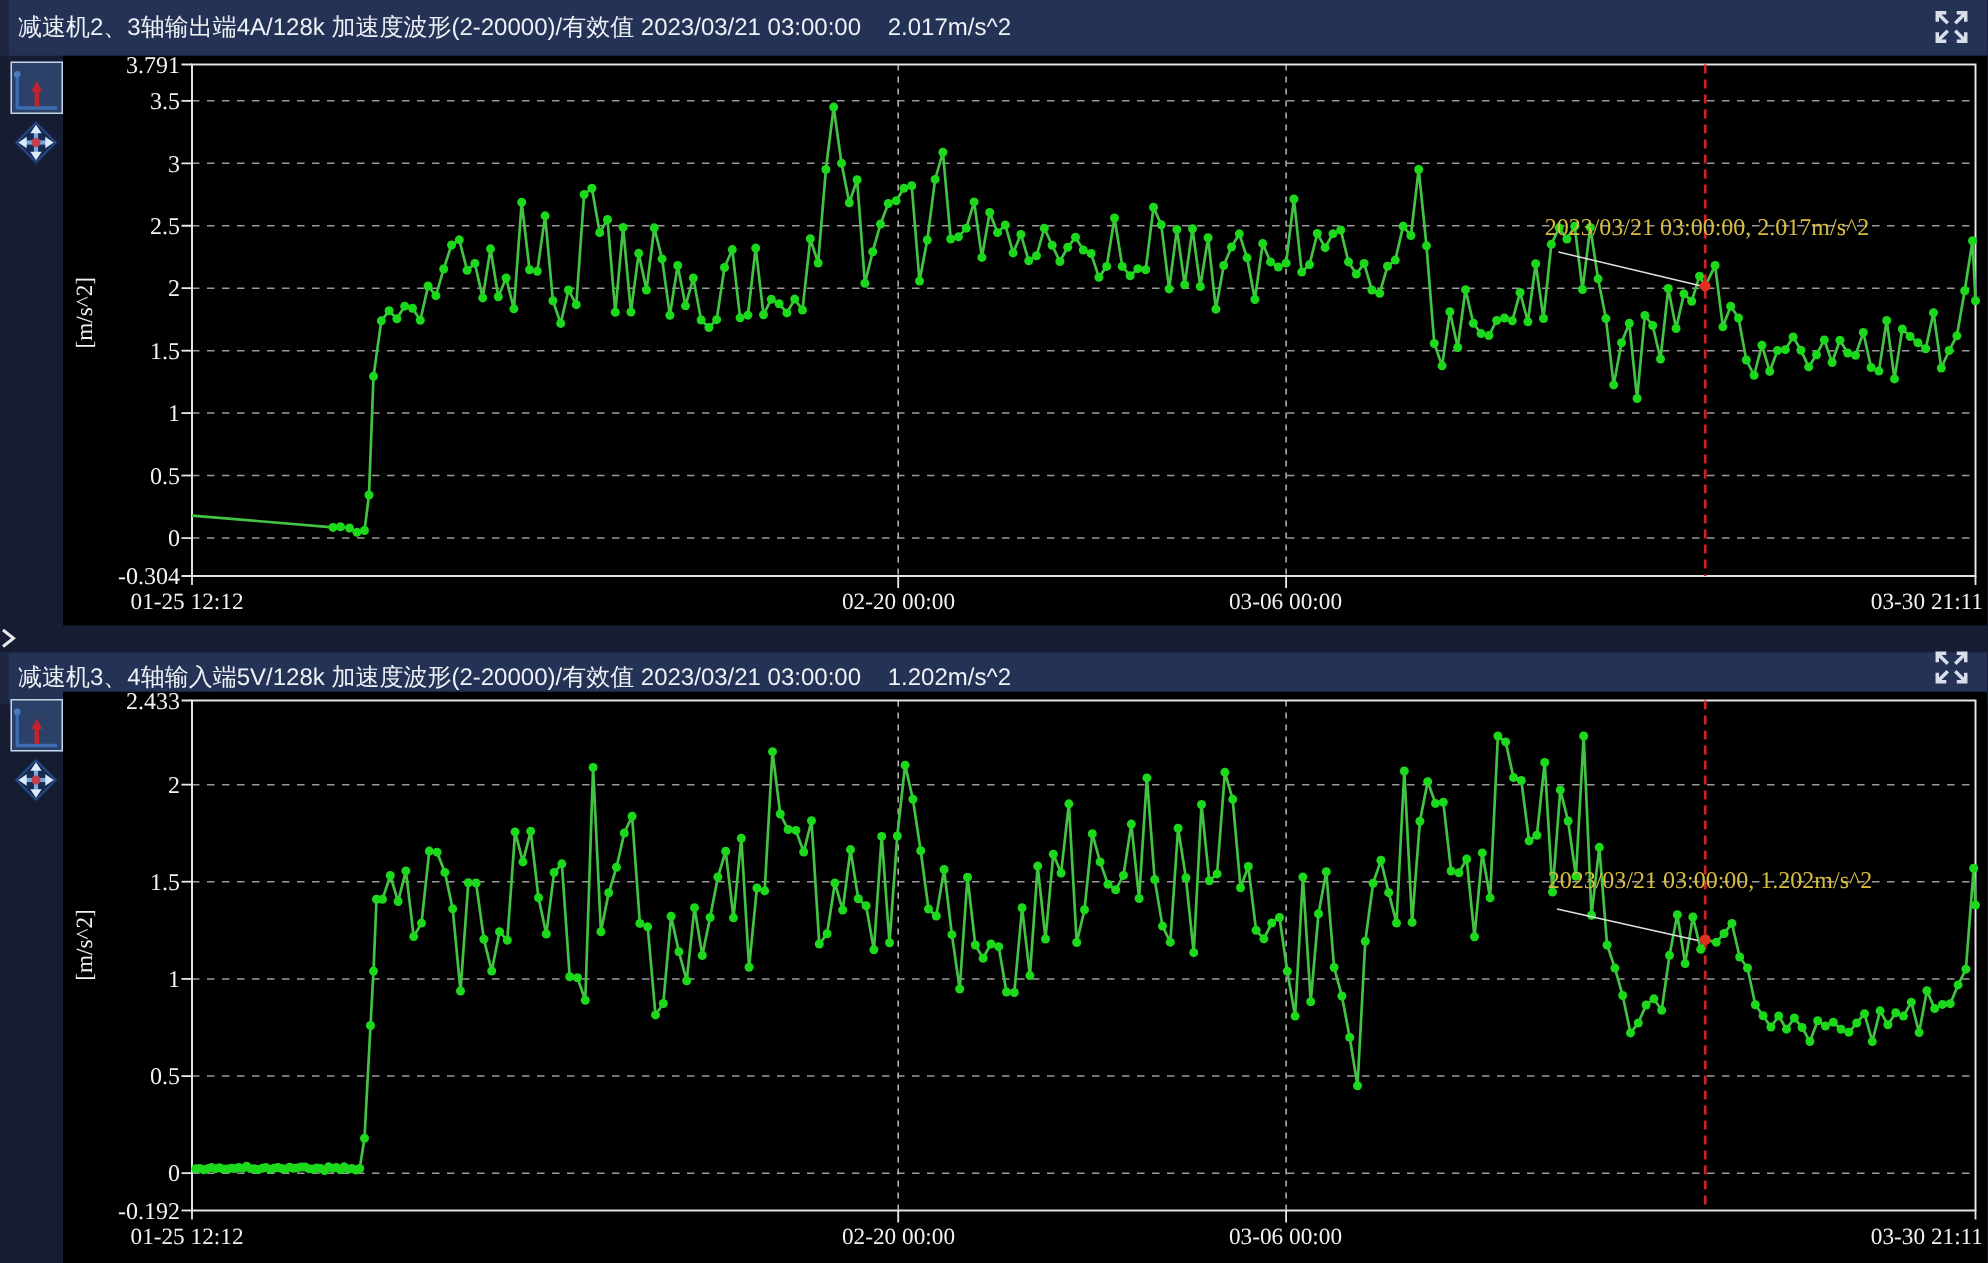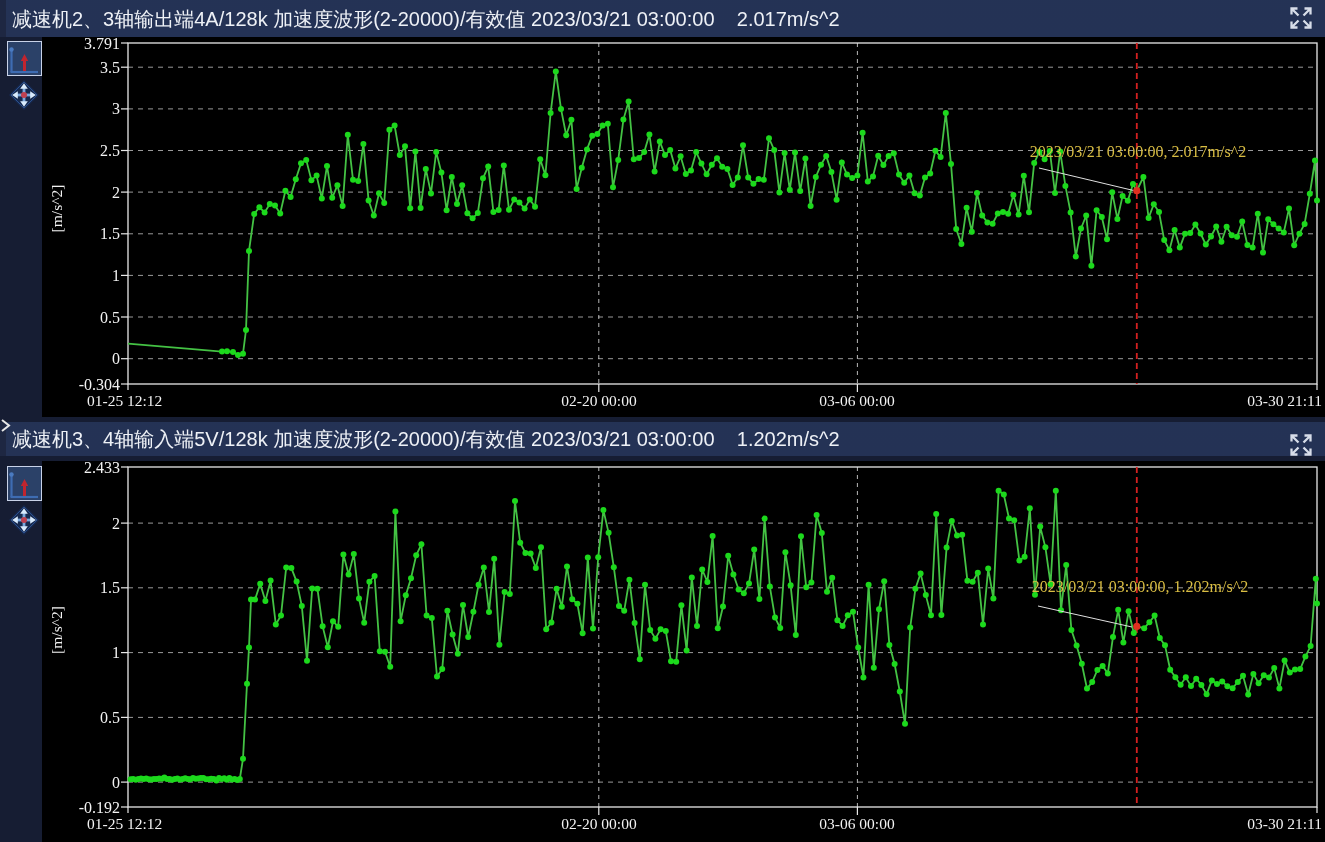--- a/index.html
+++ b/index.html
@@ -1,17 +1,17 @@
 <!DOCTYPE html>
 <html><head><meta charset="utf-8">
 <style>
 html,body{margin:0;padding:0;background:#161d33;width:1325px;height:842px;overflow:hidden}
 body{font-family:"Liberation Sans",sans-serif;position:relative}
 svg text{font-family:"Liberation Serif",serif}
-.hdr{position:absolute;left:0;width:1325px;background:linear-gradient(#24335545,#243255) #243255;color:#eef1f6;font-size:20px;white-space:nowrap}
+.hdr{position:absolute;left:0;width:1325px;background:linear-gradient(#24335545,#243255) #243255;color:#eef1f6;font-size:16px;white-space:nowrap}
 .hdr .t{position:absolute;left:12px;top:50%;transform:translateY(-50%)}
 .edge{position:absolute;left:0;width:6px;background:#1e2742}
 </style></head>
 <body>
 <div class="hdr" style="top:0;height:37px">
     <div class="edge" style="top:0;height:37px"></div>
     <div class="t">减速机2、3轴输出端4A/128k 加速度波形(2-20000)/有效值&nbsp;2023/03/21 03:00:00&nbsp;&nbsp;&nbsp;&nbsp;2.017m/s^2</div>
   </div>
 <svg width="1283" height="380" style="position:absolute;left:42px;top:37px">
 <rect x="0" y="0" width="1283" height="380" fill="#000"></rect>
@@ -267,21 +267,21 @@
     <circle cx="1252.2" cy="208.3" r="3" fill="#1cd91c"></circle>
     <circle cx="1257.4" cy="196.7" r="3" fill="#1cd91c"></circle>
     <circle cx="1262.6" cy="186.9" r="3" fill="#1cd91c"></circle>
     <circle cx="1267.8" cy="156.8" r="3" fill="#1cd91c"></circle>
     <circle cx="1273.0" cy="123.5" r="3" fill="#1cd91c"></circle>
     <circle cx="1275.0" cy="163.5" r="3" fill="#1cd91c"></circle>
 <line x1="997" y1="131" x2="1091.6" y2="153.5" stroke="#e0e0e0" stroke-width="1"></line>
 <text x="1096" y="119.5" font-size="16" text-anchor="middle" fill="#d9bd43">2023/03/21 03:00:00, 2.017m/s^2</text>
 <circle cx="1094.8" cy="153.7" r="3.6" fill="#e03020"></circle>
 </svg>
-<div class="hdr" style="top:422px;height:34px">
+<div class="hdr" style="top:435px;height:34px">
     <div class="edge" style="top:0;height:34px"></div>
     <div class="t">减速机3、4轴输入端5V/128k 加速度波形(2-20000)/有效值&nbsp;2023/03/21 03:00:00&nbsp;&nbsp;&nbsp;&nbsp;1.202m/s^2</div>
   </div>
 <svg width="1283" height="381" style="position:absolute;left:42px;top:461px">
 <rect x="0" y="0" width="1283" height="381" fill="#000"></rect>
 <line x1="86.0" y1="62.1" x2="1275.0" y2="62.1" stroke="#9a9a9a" stroke-width="1" stroke-dasharray="5,5"></line>
 <line x1="86.0" y1="126.8" x2="1275.0" y2="126.8" stroke="#9a9a9a" stroke-width="1" stroke-dasharray="5,5"></line>
 <line x1="86.0" y1="191.6" x2="1275.0" y2="191.6" stroke="#9a9a9a" stroke-width="1" stroke-dasharray="5,5"></line>
 <line x1="86.0" y1="256.4" x2="1275.0" y2="256.4" stroke="#9a9a9a" stroke-width="1" stroke-dasharray="5,5"></line>
 <line x1="86.0" y1="321.1" x2="1275.0" y2="321.1" stroke="#9a9a9a" stroke-width="1" stroke-dasharray="5,5"></line>

